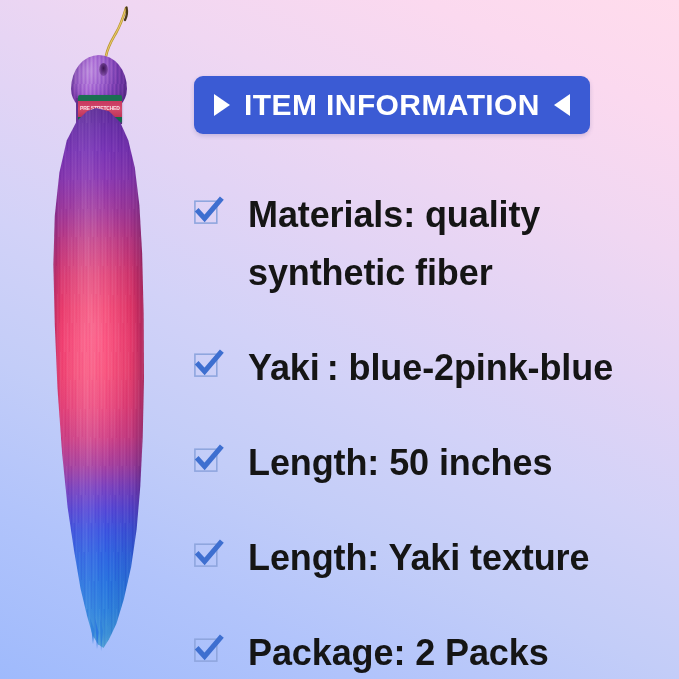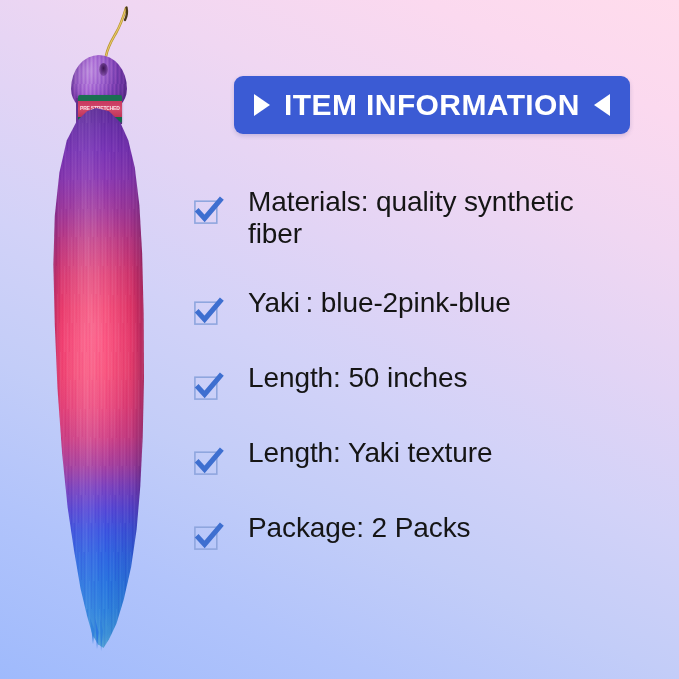--- a/index.html
+++ b/index.html
@@ -211,21 +211,20 @@
     top: 76px;
     width: 396px;
     height: 58px;
     border-radius: 9px;
     background: #3b5bd4;
     box-shadow: 0 2px 4px rgba(70,70,140,0.22);
     display: flex;
     align-items: center;
     justify-content: center;
     gap: 14px;
-    margin-left: 40px;
   }
   .banner-title {
     color: #ffffff;
     font-size: 30px;
     font-weight: bold;
     letter-spacing: 0.4px;
     white-space: nowrap;
   }
   .tri {
     width: 0; height: 0;
@@ -261,24 +260,24 @@
     position: relative;
     flex: 0 0 auto;
     width: 27px;
     height: 27px;
     margin-top: 11px;
     margin-right: 27px;
   }
   .checkbox svg { display:block; overflow: visible; }
 
   .spec-text {
-    font-size: 28px;
-    font-weight: normal;
+    font-size: 36px;
+    font-weight: bold;
     color: #151515;
-    line-height: 32px;
+    line-height: 58px;
     max-width: 378px;
     letter-spacing: -0.1px;
   }
 </style>
 </head>
 <body>
 
 <div class="canvas">
 
   <div class="product">

